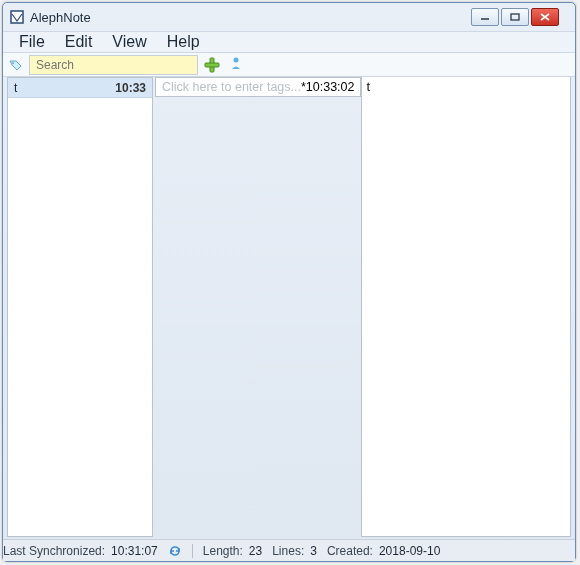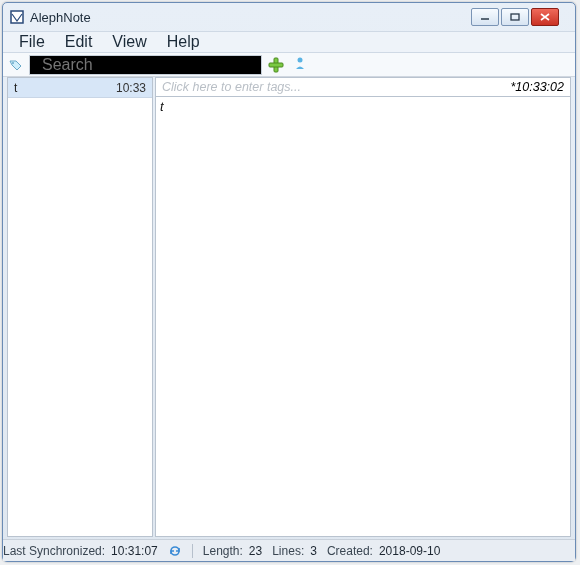--- a/index.html
+++ b/index.html
@@ -33,40 +33,40 @@
     display: flex; align-items: center; padding: 0 6px; gap: 0;
   }
   .menu-item { font-size: 16px; color:#1b2a38; padding: 2px 10px; border-radius: 2px; }
   
   .toolrow {
     height: 24px; display:flex; align-items:center; padding: 2px 4px; gap:4px;
     background:#f6f9fc; border-bottom:1px solid #d0d7e0;
   }
   .tool-icon { width:18px; height:18px; display:flex;align-items:center;justify-content:center; }
   .search-box {
-    flex: 0 0 108px; height:20px; border:1px solid #c7d0da; background:#000000;
-    font-size:16px; padding:0 12px; color:#888;
+    flex: 0 0 108px; height:20px; border:1px solid #c7d0da; background:#fef9c3;
+    font-size:12px; padding:0 6px; color:#888;
   }
   .plus-btn { width:20px;height:20px; display:flex;align-items:center;justify-content:center; }
   .title-area { flex:1; display:flex; align-items:center; gap:4px; padding-left:4px; font-size:12.5px; }
   .title-area .person { color:#4aa3d6; }
   .title-area .note-title { color:#f0d48a; font-weight:400; letter-spacing:1px; }
   
   .main { flex:1; display:flex; padding:0 4px 2px 4px; gap:2px; }
   .sidebar {
     width: 146px; background:#fff; border:1px solid #b9c3cf; position:relative;
   }
   .note-row {
     height:20px; display:flex; align-items:center; justify-content:space-between;
     padding:0 6px; font-size:12px; background:#d7e6f7;
     border-bottom:1px solid #c9d6e6;
   }
   .note-row .name { color:#222; }
-  .note-row .time { color:#333; }
-  .editor-pane { flex:1; display:flex; flex-direction:column;font-style:italic; }
+  .note-row .time { color:#333;font-weight:bold; }
+  .editor-pane { flex:1; display:flex; flex-direction:row; }
   .tags-row {
     height:20px; border:1px solid #b9c3cf; background:#fff; display:flex;
     align-items:center; justify-content:space-between; padding:0 6px; font-size:12.5px;
   }
   .tags-row .placeholder { color:#b9bfc6; }
   .tags-row .timestamp { color:#000000; }
   .editor {
     flex:1; border:1px solid #b9c3cf; border-top:none; background:#fff;
     font-size:13px; padding:2px 4px; position:relative;
   }

